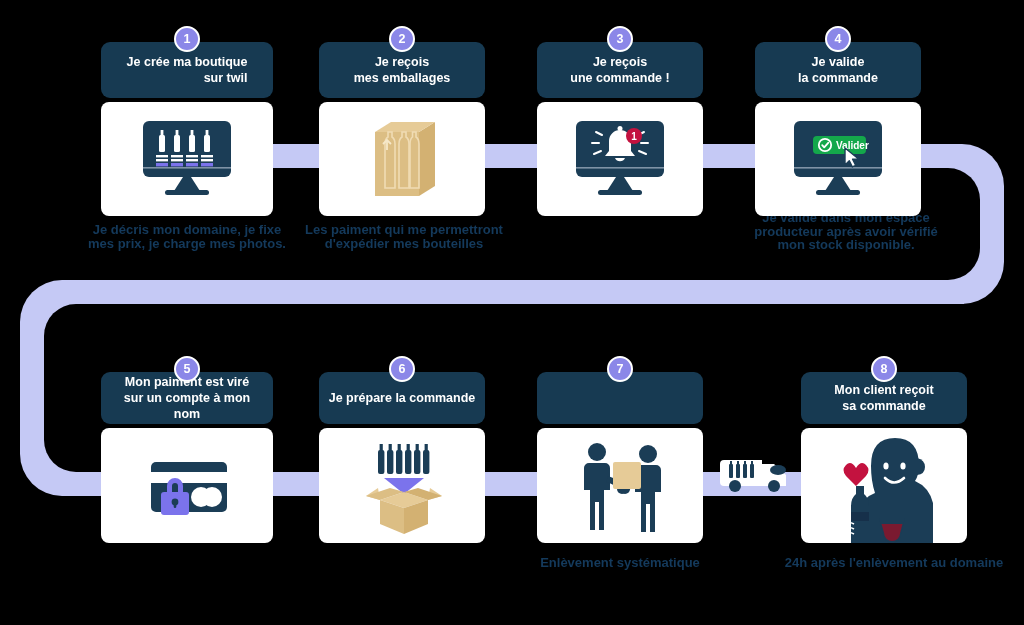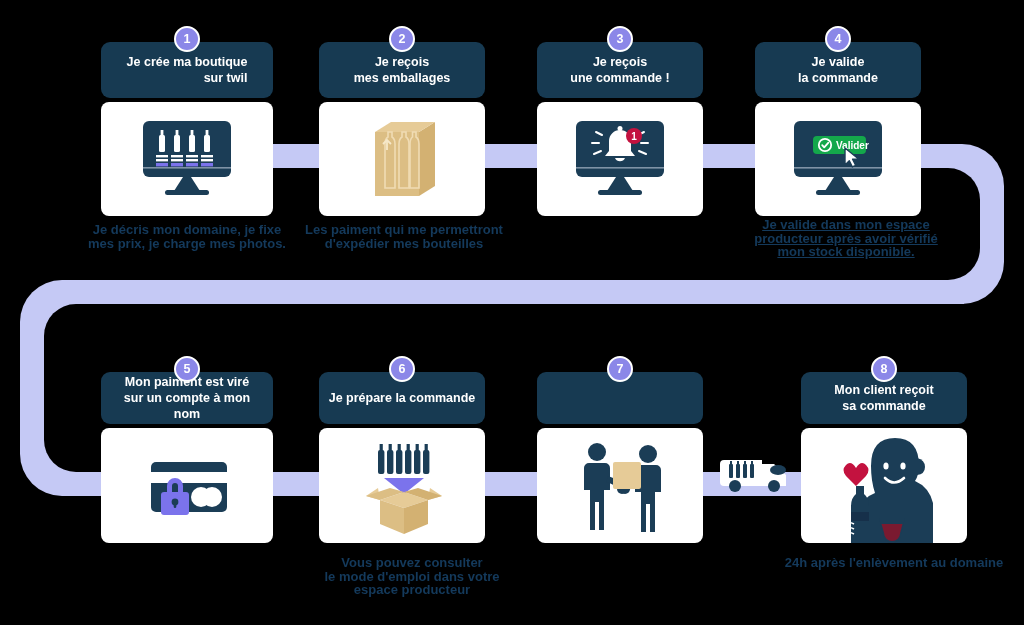--- a/index.html
+++ b/index.html
@@ -231,21 +231,21 @@
         <path d="M44.2 28.2 l2 2.2 l4 -4.6" fill="none" stroke="#ffffff" stroke-width="1.8" stroke-linecap="round" stroke-linejoin="round"></path>
         <text x="58" y="32" font-size="10" font-weight="bold" fill="#ffffff" font-family="Liberation Sans, sans-serif">Valider</text>
         <g>
           <path d="M67 31 l0 17 l4.3 -4.3 l3 6.2 l3.3 -1.6 l-3 -6.1 l6 -0.2 z" fill="#ffffff" stroke="#1b3d56" stroke-width="1.4" stroke-linejoin="round"></path>
         </g>
         <path class="navy" d="M56 60 h8 l9 14 h-26 z"></path>
         <rect class="navy" x="38" y="73" width="44" height="5" rx="2.5"></rect>
       </svg>
     </div>
   </div>
-  <div class="caption" style="left: 740px; top: 218px; width: 212px; white-space: pre-line; text-decoration: underline;">Je valide dans mon espace
+  <div class="caption" style="left: 740px; top: 211px; width: 212px; white-space: pre-line;">Je valide dans mon espace
 producteur après avoir vérifié
 mon stock disponible.</div>
 
   <div class="card" style="left:101px; top:372px; width:172px;">
     <div class="card-head" style="height:52px;">
       <div class="badge">5</div>
       <span style="white-space: pre-line;">Mon paiment est viré
 sur un compte à mon nom</span>
     </div>
     <div class="card-body" style="height:115px;">
@@ -289,23 +289,20 @@
         <path class="tan" d="M38 64 l24 -8 l24 8 l-24 8 z"></path>
         <path class="tan2" d="M38 64 l24 8 v26 l-24 -10 z"></path>
         <path class="tan3" d="M86 64 l-24 8 v26 l24 -10 z"></path>
         <path class="tan" d="M24 60 l14 4 l-2 -12 z"></path>
         <path class="tan" d="M100 60 l-14 4 l2 -12 z"></path>
         <path class="tan2" d="M62 56 l-24 8 l-14 -4 l24 -8 z"></path>
         <path class="tan3" d="M62 56 l24 8 l14 -4 l-24 -8 z"></path>
       </svg>
     </div>
   </div>
-  <div class="caption" style="left: 312px; top: 556px; width: 200px; white-space: pre-line;">Vous pouvez consulter
-le mode d'emploi dans votre
-espace producteur</div>
 
   <div class="card" style="left:537px; top:372px; width:166px;">
     <div class="card-head" style="height:52px;">
       <div class="badge">7</div>
     </div>
     <div class="card-body" style="height:115px;">
       <svg viewBox="0 0 120 100" width="120" height="100">
         <g class="navy">
           <circle cx="37" cy="16" r="9"></circle>
           <path d="M29 27 h16 a5 5 0 0 1 5 5 v22 h-6 v40 h-5 v-28 h-4 v28 h-5 v-40 h-6 v-22 a5 5 0 0 1 5 -5 z"></path>
@@ -315,20 +312,21 @@
         <g class="navy">
           <circle cx="88" cy="18" r="9"></circle>
           <path d="M80 29 h16 a5 5 0 0 1 5 5 v22 h-6 v40 h-5 v-28 h-4 v28 h-5 v-40 h-6 v-22 a5 5 0 0 1 5 -5 z"></path>
           <path d="M78 42 q-10 3 -14 9 l4 4 q5 -5 12 -7 z"></path>
           <circle cx="65" cy="53" r="5"></circle>
         </g>
         <rect class="tan" x="53" y="26" width="28" height="27" rx="2"></rect>
       </svg>
     </div>
   </div>
+  <div class="caption" style="left: 520px; top: 556px; width: 200px; white-space: pre-line;">Enlèvement systématique</div>
 
   <div class="card" style="left:801px; top:372px; width:166px;">
     <div class="card-head" style="height:52px;">
       <div class="badge">8</div>
       <span style="white-space: pre-line;">Mon client reçoit
 sa commande</span>
     </div>
     <div class="card-body" style="height:115px; overflow:hidden;">
       <svg viewBox="0 0 150 115" width="166" height="115">
         <g class="navy">

